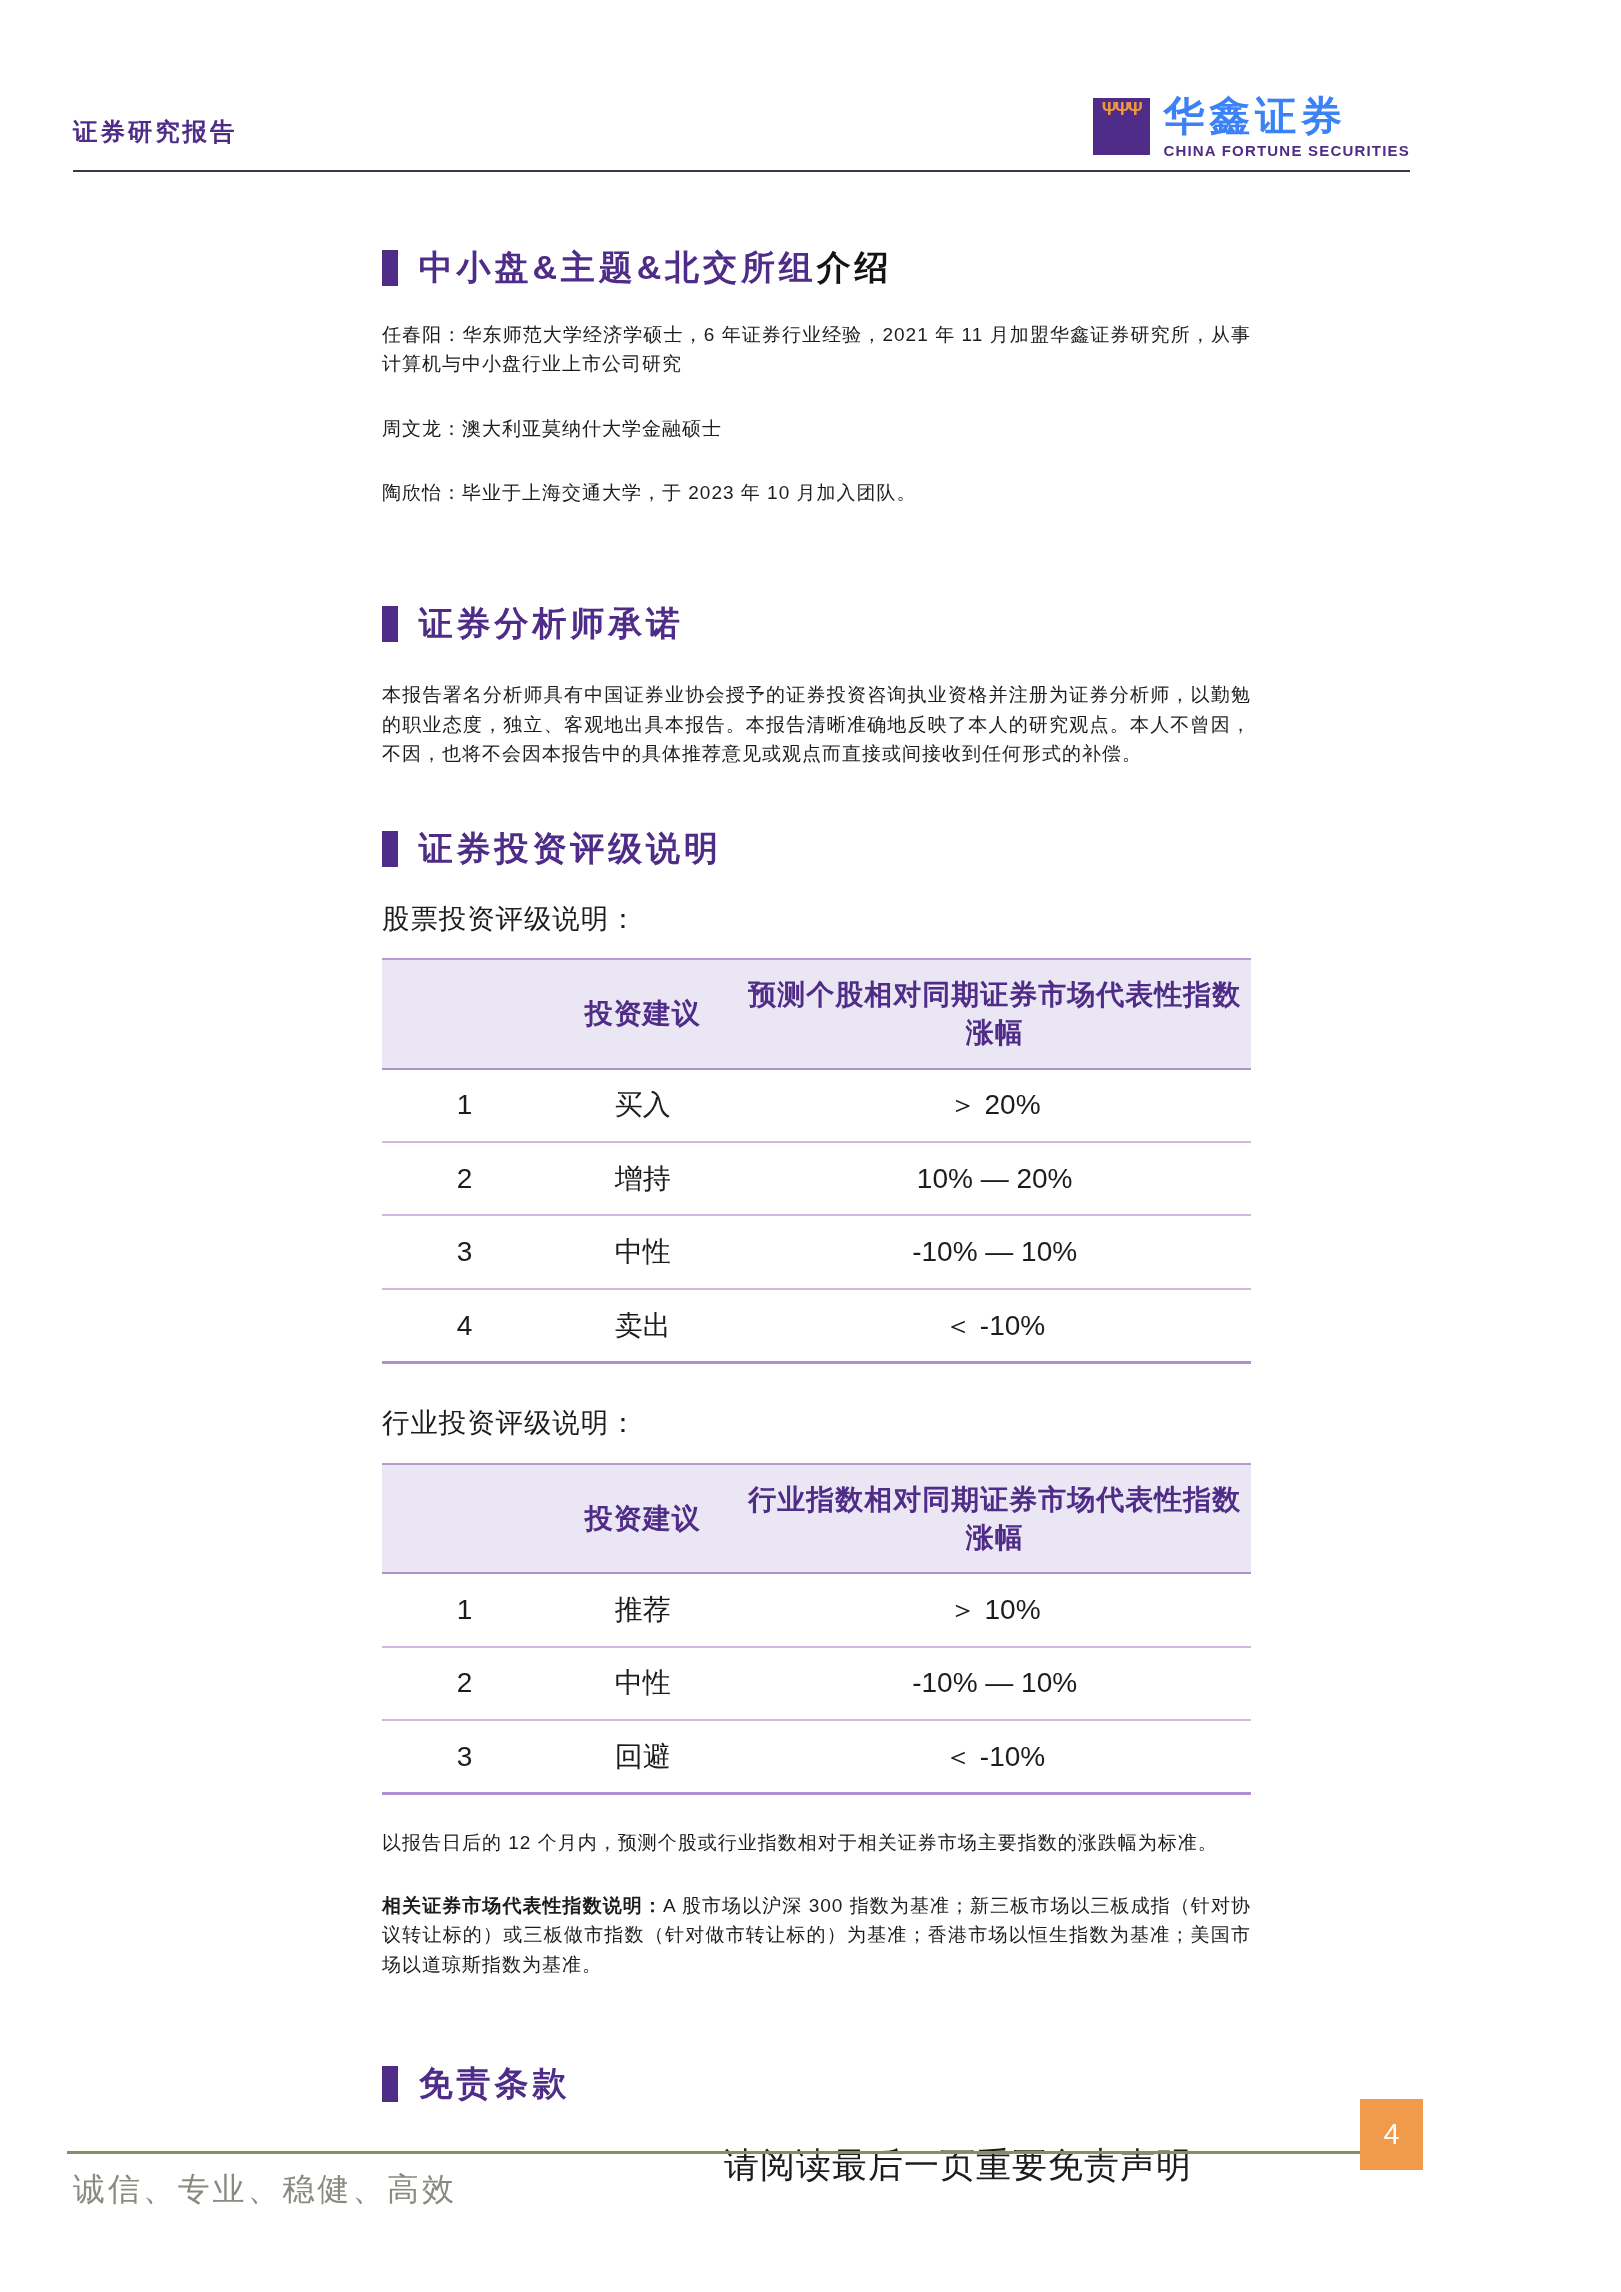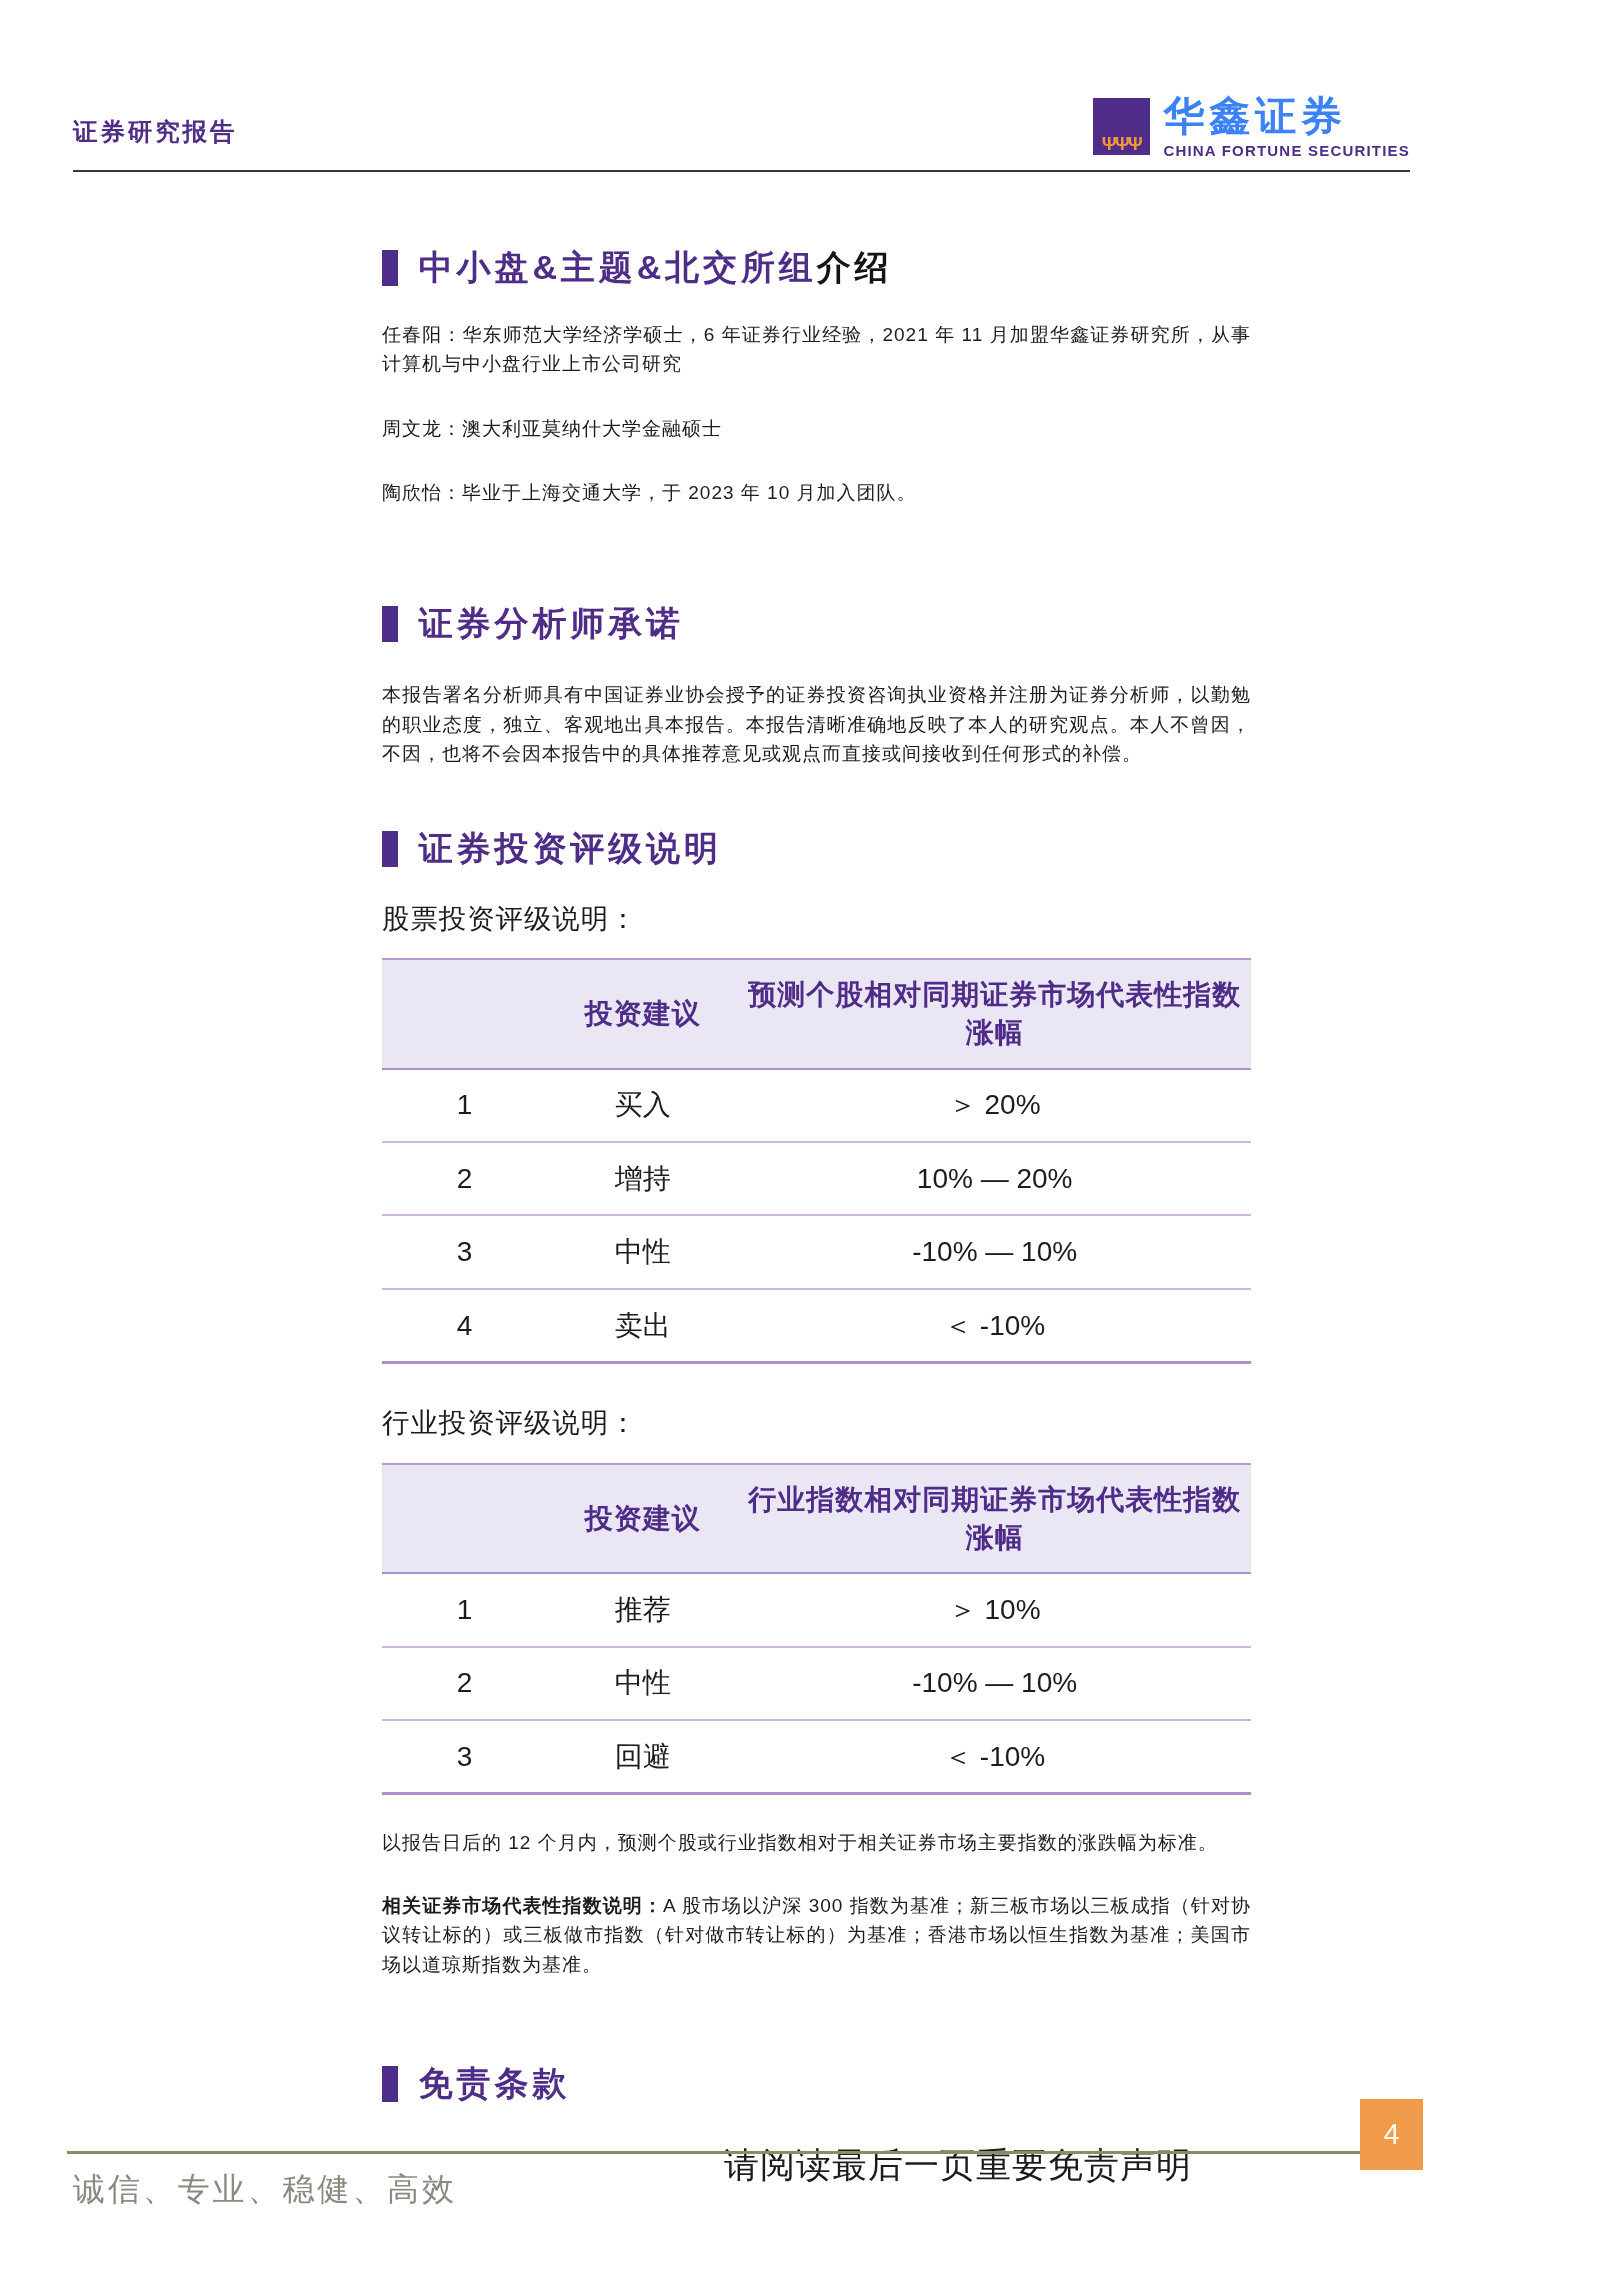--- a/index.html
+++ b/index.html
@@ -20,21 +20,21 @@
     padding-top:96px; padding-bottom:11.8px;
     border-bottom:2.9px solid #39364a;
   }
   .report-type {
     font-size:24.5px; font-weight:bold; color:#4e2c87;
     letter-spacing:2.9px; margin-bottom:9.8px;
   }
   .logo { display:flex; align-items:center; gap:13.7px; }
   .logo-mark {
     width:57px; height:57px; background:#4e2c87;
-    display:flex; align-items:flex-end; justify-content:center;
+    display:flex; align-items:flex-start; justify-content:center;
   }
   .logo-mark span {
     color:#f0953f; font-weight:bold; font-size:18.6px; letter-spacing:-2px;
   }
   .logo-text { display:flex; flex-direction:column; line-height:1; }
   .logo-cn {
     font-family:"Liberation Serif", serif;
     font-size:41px; font-weight:bold; color:#3b82f6; letter-spacing:4.9px;
   }
   .logo-en {

